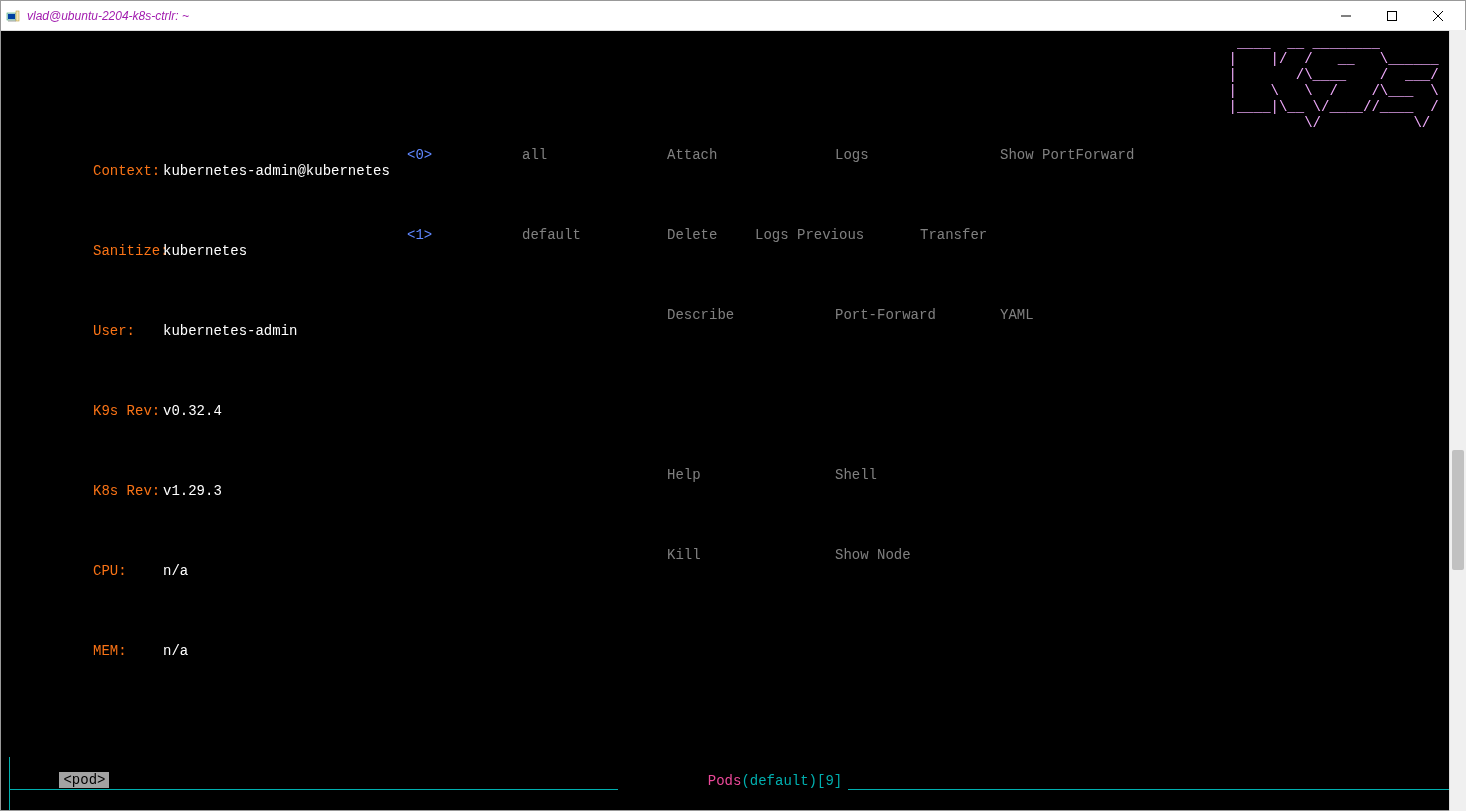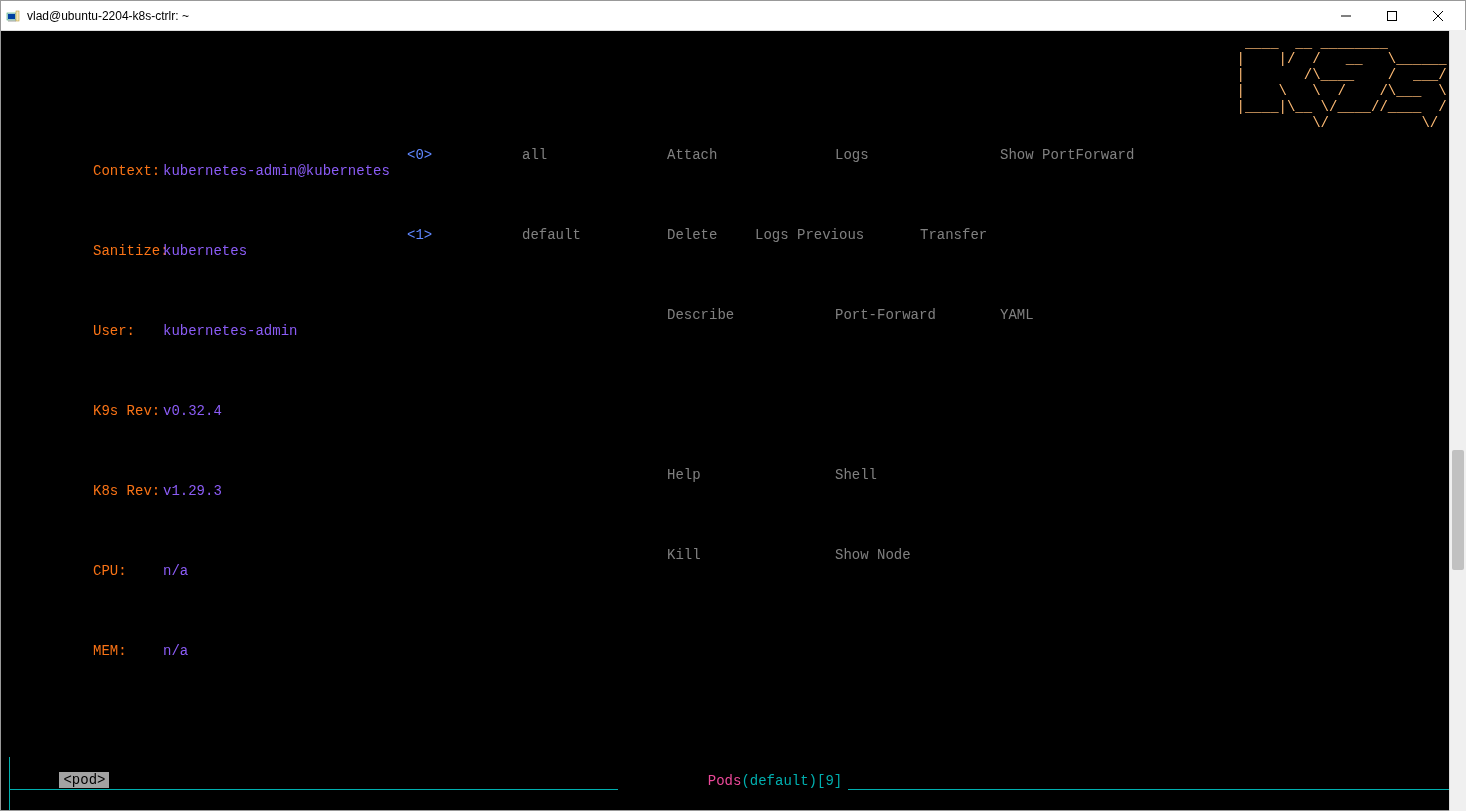--- a/index.html
+++ b/index.html
@@ -27,21 +27,21 @@
     font-family: "Segoe UI", Tahoma, sans-serif;
     font-size: 12px;
   }
   .titlebar-icon {
     width: 16px; height: 16px;
     margin-right: 6px;
     display: inline-flex;
     align-items: center;
     justify-content: center;
   }
-  .titlebar-title { flex: 1; color: #000000; }
+  .titlebar-title { flex: 1; color: #a21caf; font-style: italic; }
   .titlebar-controls { display: flex; gap: 0; }
   .tb-btn {
     width: 46px; height: 28px;
     display: flex; align-items: center; justify-content: center;
     font-family: sans-serif;
     color: #000;
     cursor: pointer;
   }
 
   .terminal {
@@ -52,38 +52,38 @@
     padding: 4px 8px 0 8px;
     line-height: 16px;
     white-space: pre;
     overflow: hidden;
   }
 
   .header-rows { display: block; }
   .header-row { display: flex; }
   .header-left { width: 398px; }
   .hl-key { color: #f97316; display: inline-block; width: 70px; }
-  .hl-val { color: #8b5cf6; }
+  .hl-val { color: #ffffff; }
   .header-shortcuts { flex: 1; }
   .sc-key { color: #5f87ff; display:inline-block; }
   .sc-act { color: #808080; display:inline-block; }
   .col-k1 { width: 115px; }
   .col-a1 { width: 70px; }
   .col-k2 { width: 75px; }
   .col-a2 { width: 88px; }
   .col-k3 { width: 80px; }
   .col-a3 { width: 130px; }
   .col-k4 { width: 35px; }
   .col-a4 { }
 
   .ascii-logo {
     position: absolute;
     top: 4px;
-    right: 10px;
-    color: #fdba74;
+    right: 18px;
+    color: #f0abfc;
     font-size: 14px;
     line-height: 16px;
     white-space: pre;
   }
 
   .pods-box {
     border: 1px solid #00afaf;
     border-top: none;
     margin-top: 2px;
     position: relative;

